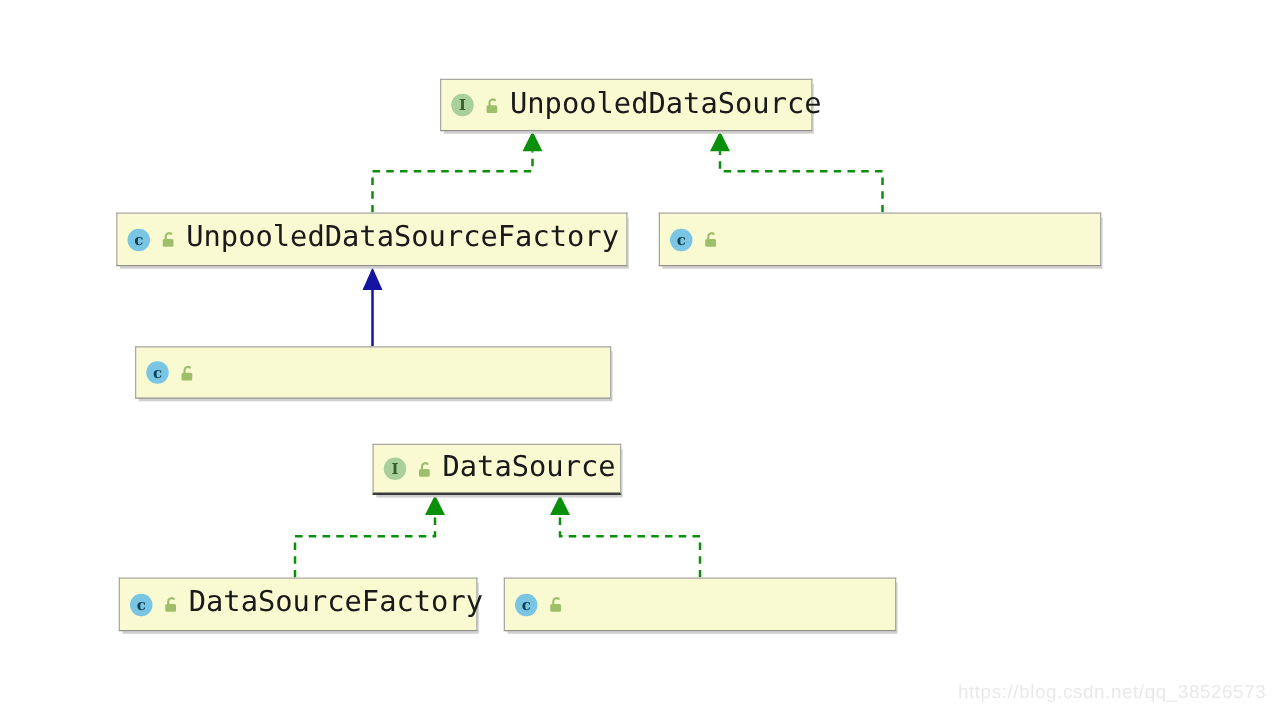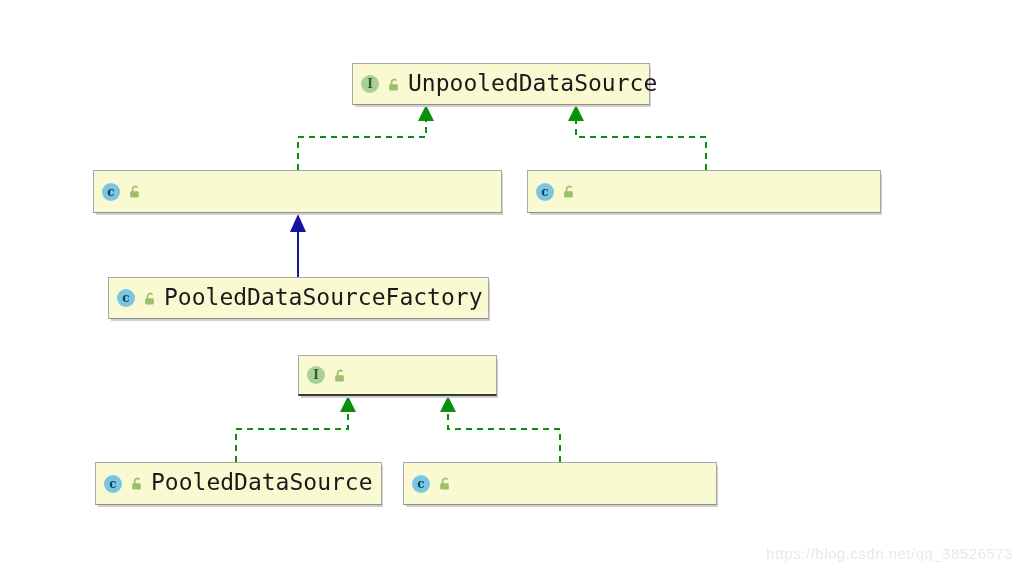--- a/index.html
+++ b/index.html
@@ -107,62 +107,63 @@
   </div>
 
   <div class="node" style="left:93px; top:170px; width:409px; height:43px;">
     <span class="badge class">c</span>
     <span class="lock">
       <svg width="15" height="15" viewBox="0 0 15 15">
         <path d="M5.6 7.3 V5.2 A2.7 2.7 0 0 1 10 3.1" fill="none" stroke="#9dbf6a" stroke-width="1.7" stroke-linecap="round"></path>
         <rect x="3.2" y="7.2" width="8.6" height="6.2" rx="1.2" fill="#9dbf6a"></rect>
       </svg>
     </span>
+    <span class="node-label">UnpooledDataSourceFactory</span>
   </div>
 
   <div class="node" style="left:527px; top:170px; width:354px; height:43px;">
     <span class="badge class">c</span>
     <span class="lock">
       <svg width="15" height="15" viewBox="0 0 15 15">
         <path d="M5.6 7.3 V5.2 A2.7 2.7 0 0 1 10 3.1" fill="none" stroke="#9dbf6a" stroke-width="1.7" stroke-linecap="round"></path>
         <rect x="3.2" y="7.2" width="8.6" height="6.2" rx="1.2" fill="#9dbf6a"></rect>
       </svg>
     </span>
   </div>
 
   <div class="node" style="left:108px; top:277px; width:381px; height:42px;">
     <span class="badge class">c</span>
     <span class="lock">
       <svg width="15" height="15" viewBox="0 0 15 15">
         <path d="M5.6 7.3 V5.2 A2.7 2.7 0 0 1 10 3.1" fill="none" stroke="#9dbf6a" stroke-width="1.7" stroke-linecap="round"></path>
         <rect x="3.2" y="7.2" width="8.6" height="6.2" rx="1.2" fill="#9dbf6a"></rect>
       </svg>
     </span>
-    <span class="node-label">PooledDataSourceFactory</span>
   </div>
 
   <div class="node emphasized" style="left:298px; top:355px; width:199px; height:41px;">
     <span class="badge interface">I</span>
     <span class="lock">
       <svg width="15" height="15" viewBox="0 0 15 15">
         <path d="M5.6 7.3 V5.2 A2.7 2.7 0 0 1 10 3.1" fill="none" stroke="#9dbf6a" stroke-width="1.7" stroke-linecap="round"></path>
         <rect x="3.2" y="7.2" width="8.6" height="6.2" rx="1.2" fill="#9dbf6a"></rect>
       </svg>
     </span>
+    <span class="node-label">DataSource</span>
   </div>
 
   <div class="node" style="left:95px; top:462px; width:287px; height:43px;">
     <span class="badge class">c</span>
     <span class="lock">
       <svg width="15" height="15" viewBox="0 0 15 15">
         <path d="M5.6 7.3 V5.2 A2.7 2.7 0 0 1 10 3.1" fill="none" stroke="#9dbf6a" stroke-width="1.7" stroke-linecap="round"></path>
         <rect x="3.2" y="7.2" width="8.6" height="6.2" rx="1.2" fill="#9dbf6a"></rect>
       </svg>
     </span>
-    <span class="node-label">PooledDataSource</span>
+    <span class="node-label">DataSourceFactory</span>
   </div>
 
   <div class="node" style="left:403px; top:462px; width:314px; height:43px;">
     <span class="badge class">c</span>
     <span class="lock">
       <svg width="15" height="15" viewBox="0 0 15 15">
         <path d="M5.6 7.3 V5.2 A2.7 2.7 0 0 1 10 3.1" fill="none" stroke="#9dbf6a" stroke-width="1.7" stroke-linecap="round"></path>
         <rect x="3.2" y="7.2" width="8.6" height="6.2" rx="1.2" fill="#9dbf6a"></rect>
       </svg>
     </span>

